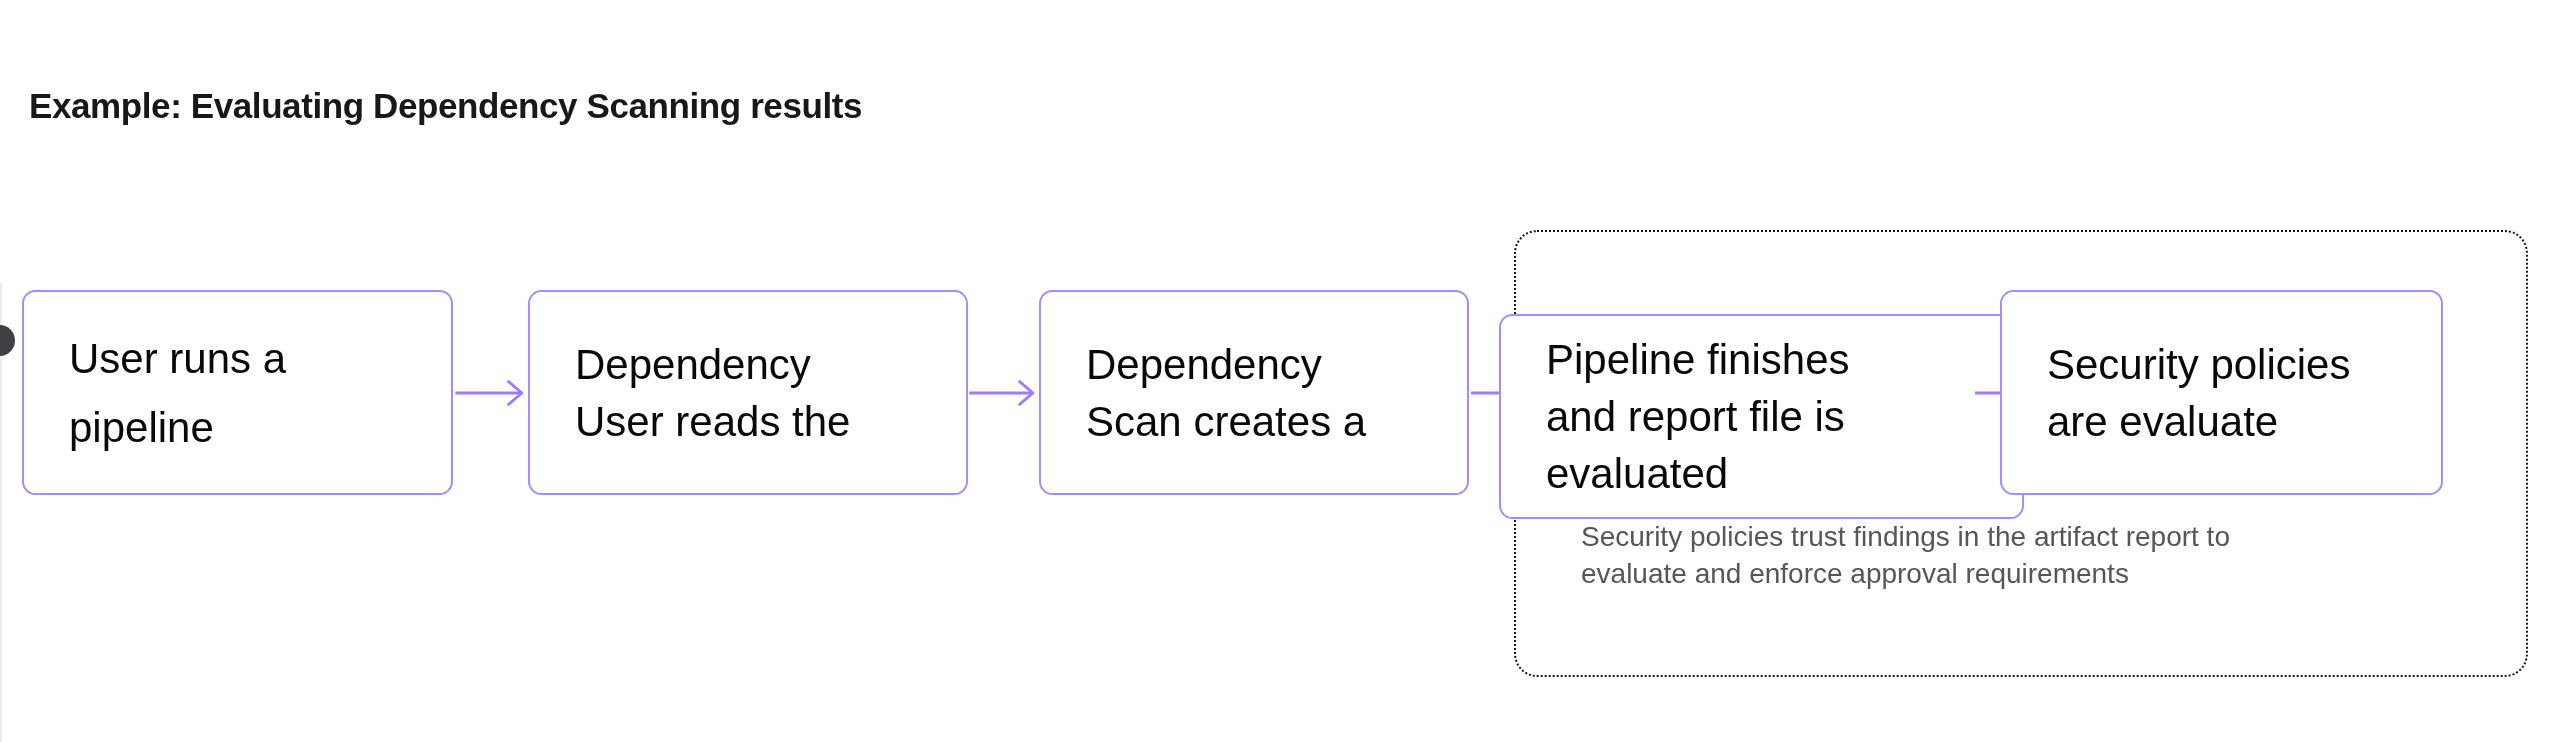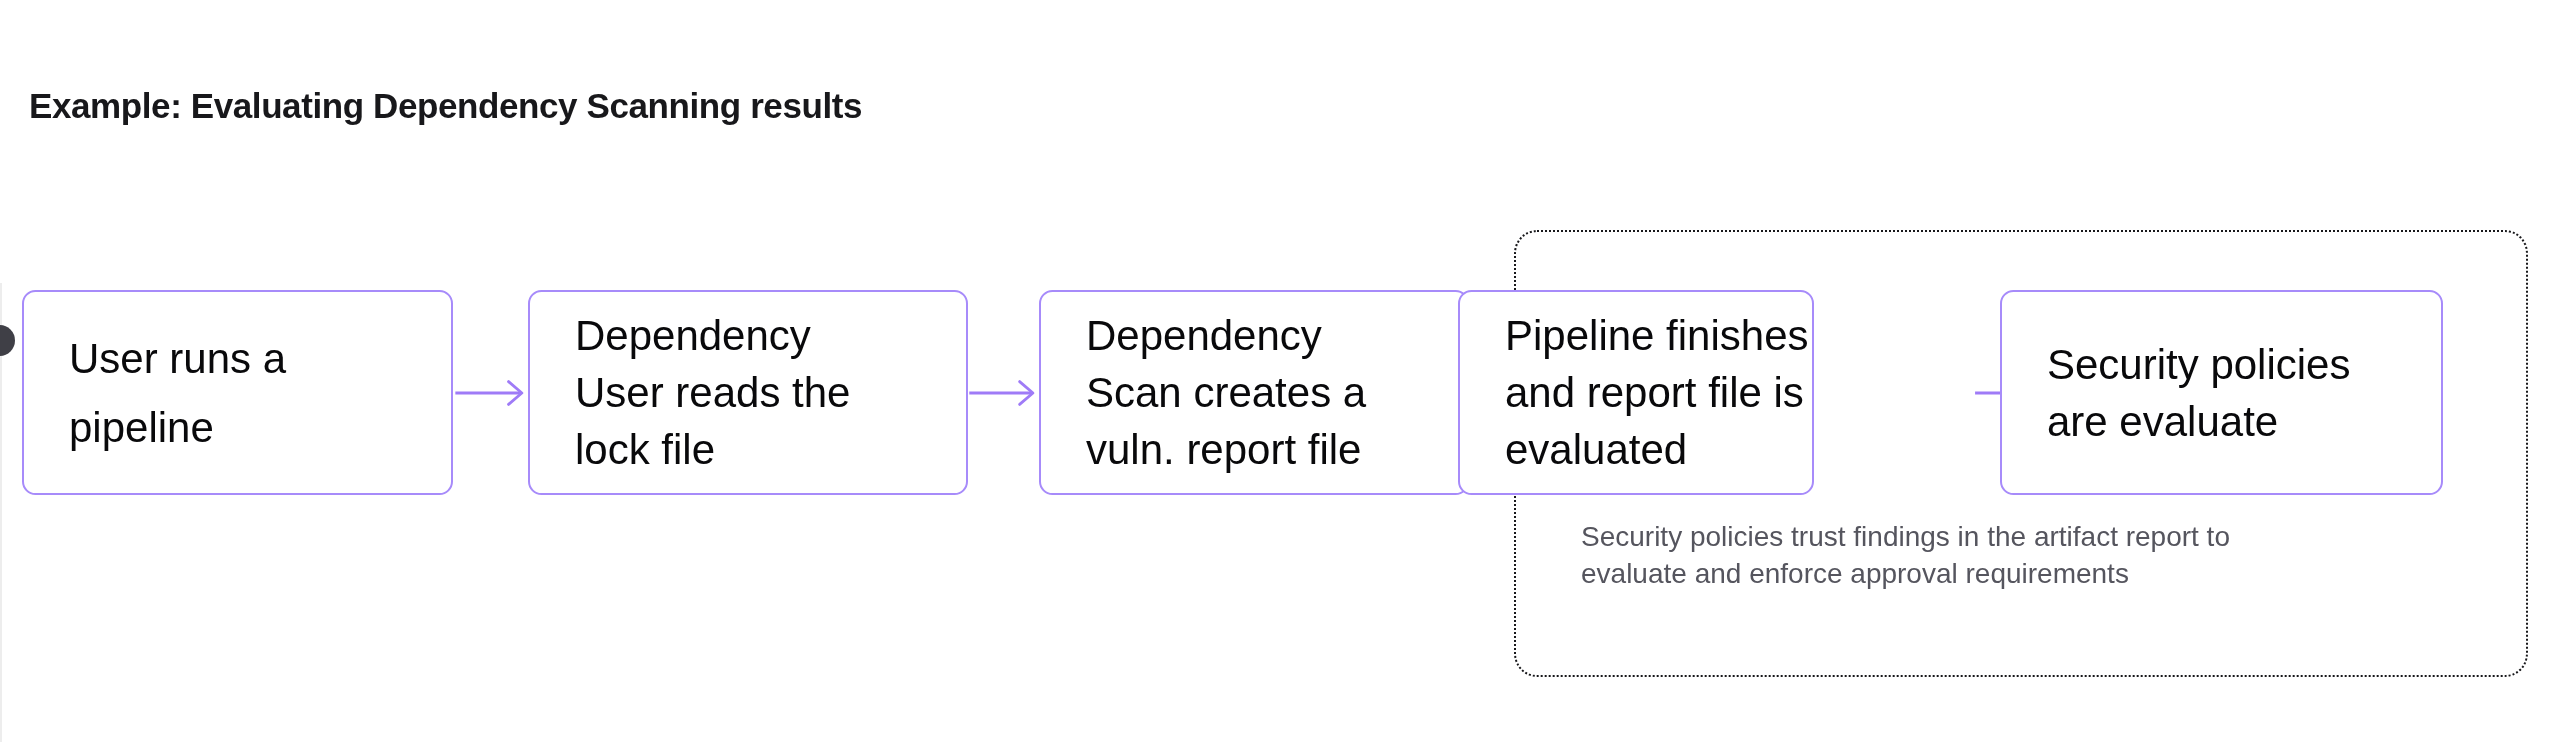--- a/index.html
+++ b/index.html
@@ -39,21 +39,21 @@
     padding-right: 9.6px;
     font-size: 42px;
     line-height: 57px;
     color: #09090b;
   }
   .step .line { white-space: nowrap; }
 
   .step-1 { left: 22px;   width: 431px; gap: 12px; }
   .step-2 { left: 528px;  width: 440px; }
   .step-3 { left: 1039px; width: 430px; }
-  .step-4 { left: 1458px; width: 356px; }
+  .step-4 { left: 1499px; width: 525px; margin-top: 24px; }
   .step-5 { left: 2000px; width: 443px; }
 
   .arrow { position: absolute; top: 374px; height: 38px; }
   .arrow svg { display: block; }
   .arrow-1 { left: 455px;  width: 71px; }
   .arrow-2 { left: 969px; width: 68px; }
   .arrow-3 { left: 1471px; width: 60px; }
   .arrow-4 { left: 1975px; width: 60px; }
 
   .policy-group {
@@ -116,34 +116,32 @@
   <div class="arrow arrow-1">
     <svg width="71" height="38" viewBox="0 0 74 40">
       <line x1="0" y1="20" x2="68" y2="20" stroke="#9f7bf7" stroke-width="3"></line>
       <path d="M56 8 L70 20 L56 32" fill="none" stroke="#9f7bf7" stroke-width="3" stroke-linecap="round" stroke-linejoin="round"></path>
     </svg>
   </div>
 
   <div class="step step-2">
     <div class="line">Dependency</div>
     <div class="line">User reads the</div>
-    <div class="line">lock file</div>
   </div>
 
   <div class="arrow arrow-2">
     <svg width="68" height="38" viewBox="0 0 71 40">
       <line x1="0" y1="20" x2="65" y2="20" stroke="#9f7bf7" stroke-width="3"></line>
       <path d="M53 8 L67 20 L53 32" fill="none" stroke="#9f7bf7" stroke-width="3" stroke-linecap="round" stroke-linejoin="round"></path>
     </svg>
   </div>
 
   <div class="step step-3">
     <div class="line">Dependency</div>
     <div class="line">Scan creates a</div>
-    <div class="line">vuln. report file</div>
   </div>
 
   <div class="arrow arrow-3">
     <svg width="60" height="38" viewBox="0 0 63 40">
       <line x1="0" y1="20" x2="57" y2="20" stroke="#9f7bf7" stroke-width="3"></line>
       <path d="M45 8 L59 20 L45 32" fill="none" stroke="#9f7bf7" stroke-width="3" stroke-linecap="round" stroke-linejoin="round"></path>
     </svg>
   </div>
 
   <div class="policy-group"></div>

